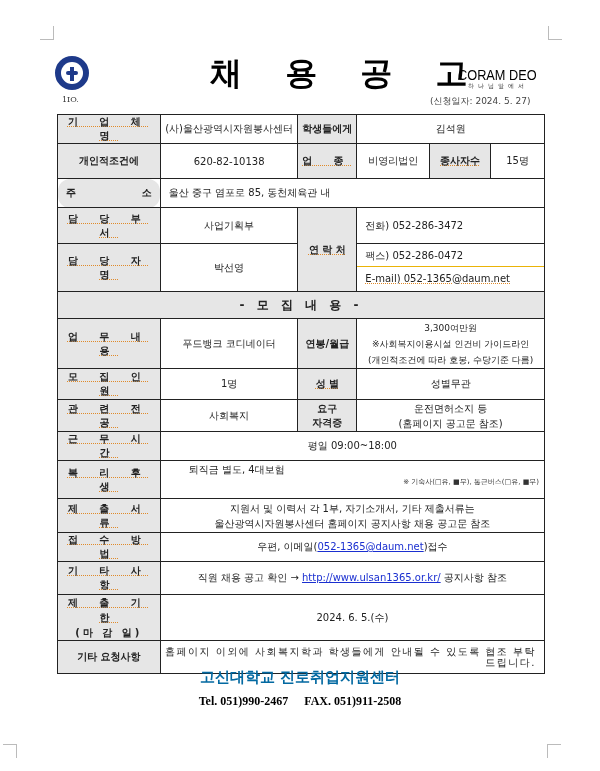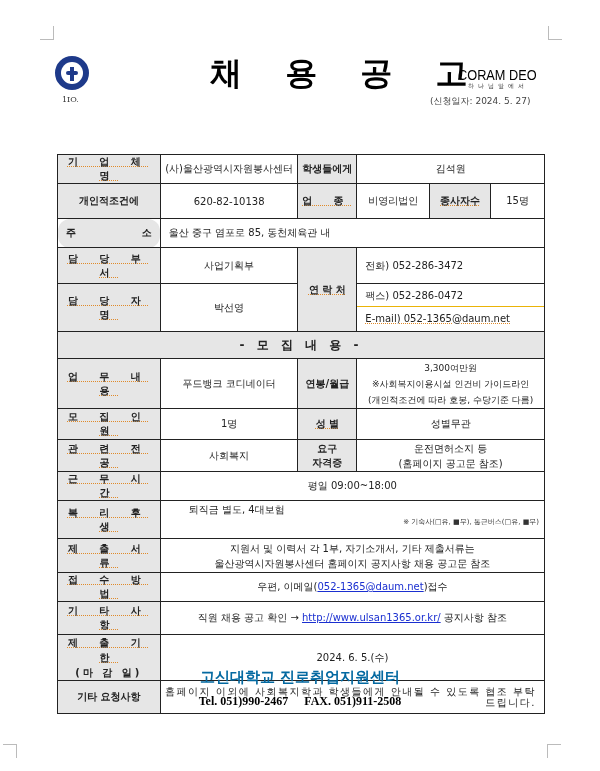--- a/index.html
+++ b/index.html
@@ -19,21 +19,21 @@
   .logo-crossh { position: absolute; left: 5px; top: 9px; width: 12px; height: 4px; background: #1e3a8a; border-radius: 2px; }
   .logo-caption { position: absolute; left: 62px; top: 95px; font-family: "DejaVu Serif", serif; font-size: 8px; color: #333; }
 
   .title { position: absolute; left: 210px; top: 52px; font-size: 32px; font-weight: bold; letter-spacing: 16px;
            font-family: "DejaVu Sans", sans-serif; color: #000; }
   .coram { position: absolute; left: 458px; top: 66px; font-family: "Liberation Sans", sans-serif; font-size: 15px;
            transform: scaleX(0.85); transform-origin: left; color: #000; }
   .coram-sub { position: absolute; left: 468px; top: 82px; font-size: 6px; letter-spacing: 4px; color: #333; }
   .date { position: absolute; left: 430px; top: 95px; font-size: 9px; color: #444; }
 
-  table.main { position: absolute; left: 57px; top: 114px; width: 488px; border-collapse: collapse; font-size: 10px; margin-top: 40px; }
+  table.main { position: absolute; left: 57px; top: 114px; width: 488px; border-collapse: collapse; font-size: 10px; }
   table.main td { border: 1px solid #222; text-align: center; vertical-align: middle; padding: 0 3px; color: #222; }
   td.lbl { background: #e6e6e6; font-weight: bold; }
   td.spaced { letter-spacing: 9px; }
   td.left { text-align: left !important; padding-left: 8px !important; }
   .sq { text-decoration: underline dotted #e08a2a; }
   .link { color: #1a2fd0; text-decoration: underline; }
   .small-note { font-size: 7px; color: #333; text-align: right; display: block; padding-right: 2px; }
   .footer-name { position: absolute; left: 0; width: 600px; top: 668px; text-align: center; font-size: 15px; font-weight: bold; color: #0369a1; }
   .footer-tel { position: absolute; left: 0; width: 600px; top: 694px; text-align: center; font-family: "Liberation Serif", serif; font-size: 12px; font-weight: bold; color: #000; }
   .footer-tel span { margin: 0 8px; }

